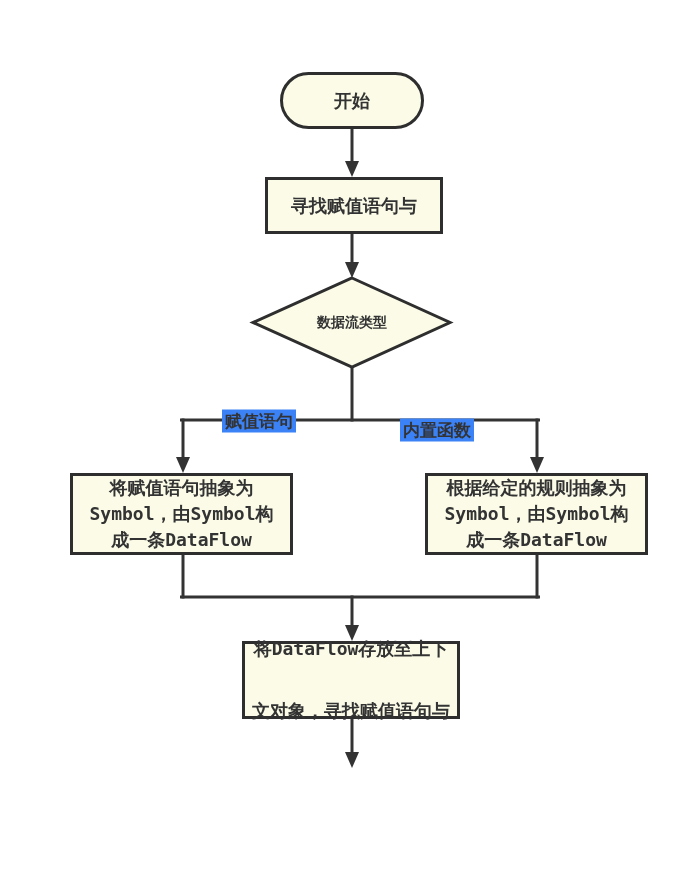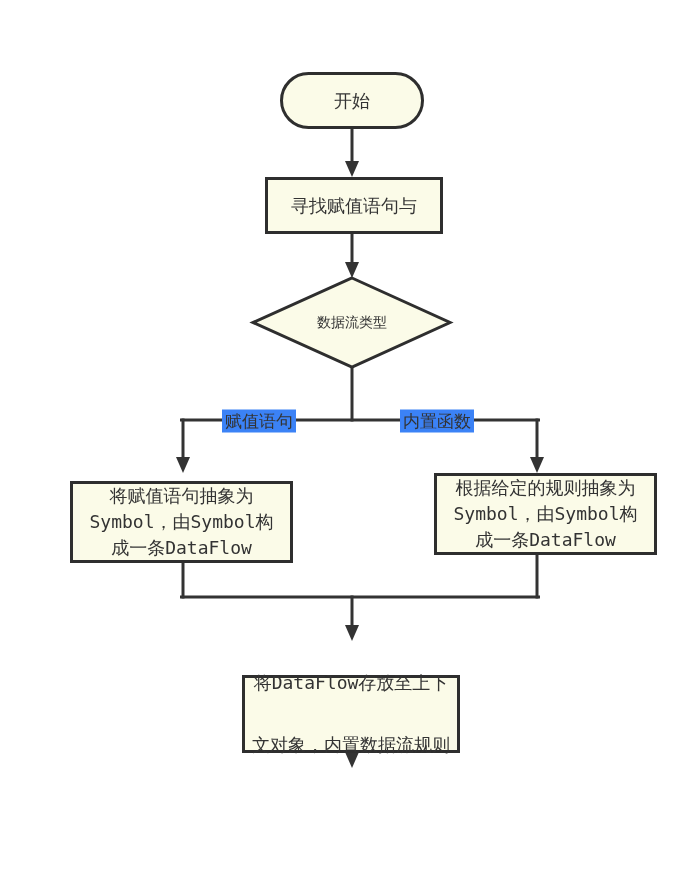--- a/index.html
+++ b/index.html
@@ -8,20 +8,21 @@
     background: #ffffff;
   }
   .canvas {
     position: relative;
     width: 684px;
     height: 872px;
     background: #ffffff;
     font-family: "DejaVu Sans Mono", "Liberation Mono", monospace;
     color: #333333;
     overflow: hidden;
+    font-weight: bold;
   }
   .connector-layer {
     position: absolute;
     left: 0;
     top: 0;
     width: 700px;
     height: 872px;
   }
   .node {
     position: absolute;
@@ -35,42 +36,42 @@
     text-align: center;
     font-size: 18px;
     line-height: 26px;
     white-space: nowrap;
   }
   .terminator {
     border-radius: 29px;
   }
   .node-start   { left: 280px; top: 72px;  width: 144px; height: 57px; }
   .node-find    { left: 265px; top: 177px; width: 178px; height: 57px; }
-  .node-assign  { left: 70px;  top: 473px; width: 223px; height: 82px; margin-top: 8px; }
-  .node-builtin { left: 434px; top: 473px; width: 223px; height: 82px; }
-  .node-store   { left: 242px; top: 675px; width: 218px; height: 78px; line-height: 28px; gap: 34px; }
+  .node-assign  { left: 70px;  top: 473px; width: 223px; height: 82px; }
+  .node-builtin { left: 425px; top: 473px; width: 223px; height: 82px; }
+  .node-store   { left: 242px; top: 641px; width: 218px; height: 78px; line-height: 28px; gap: 34px; }
   .node-end     { left: 277px; top: 768px; width: 142px; height: 57px; }
   .decision-label {
     position: absolute;
     left: 352px;
     top: 323px;
     transform: translate(-50%, -50%);
     font-size: 14px;
     white-space: nowrap;
   }
   .edge-label {
     position: absolute;
     transform: translate(-50%, -50%);
     background: #3b82f6;
     font-size: 17px;
     padding: 0 3px;
     white-space: nowrap;
   }
   .edge-label-left  { left: 259px; top: 421px; }
-  .edge-label-right { left: 437px; top: 421px; text-align: center; }
+  .edge-label-right { left: 437px; top: 430px; text-align: center; }
 </style>
 </head>
 <body>
 
 <div class="canvas">
 
   <svg class="connector-layer" width="700" height="872" viewBox="0 0 700 872">
     <g stroke="#333333" stroke-width="3" fill="none" stroke-linecap="square">
       <line x1="352" y1="128" x2="352" y2="163"></line>
       <line x1="352" y1="234" x2="352" y2="264"></line>
@@ -116,17 +117,17 @@
   </div>
 
   <div class="node node-builtin">
     <div>根据给定的规则抽象为</div>
     <div>Symbol，由Symbol构</div>
     <div>成一条DataFlow</div>
   </div>
 
   <div class="node node-store">
     <div>将DataFlow存放至上下</div>
-    <div>文对象，内置数据流规则</div>
+    <div>文对象，寻找赋值语句与</div>
   </div>
 
 
 </div>
 
 </body></html>

